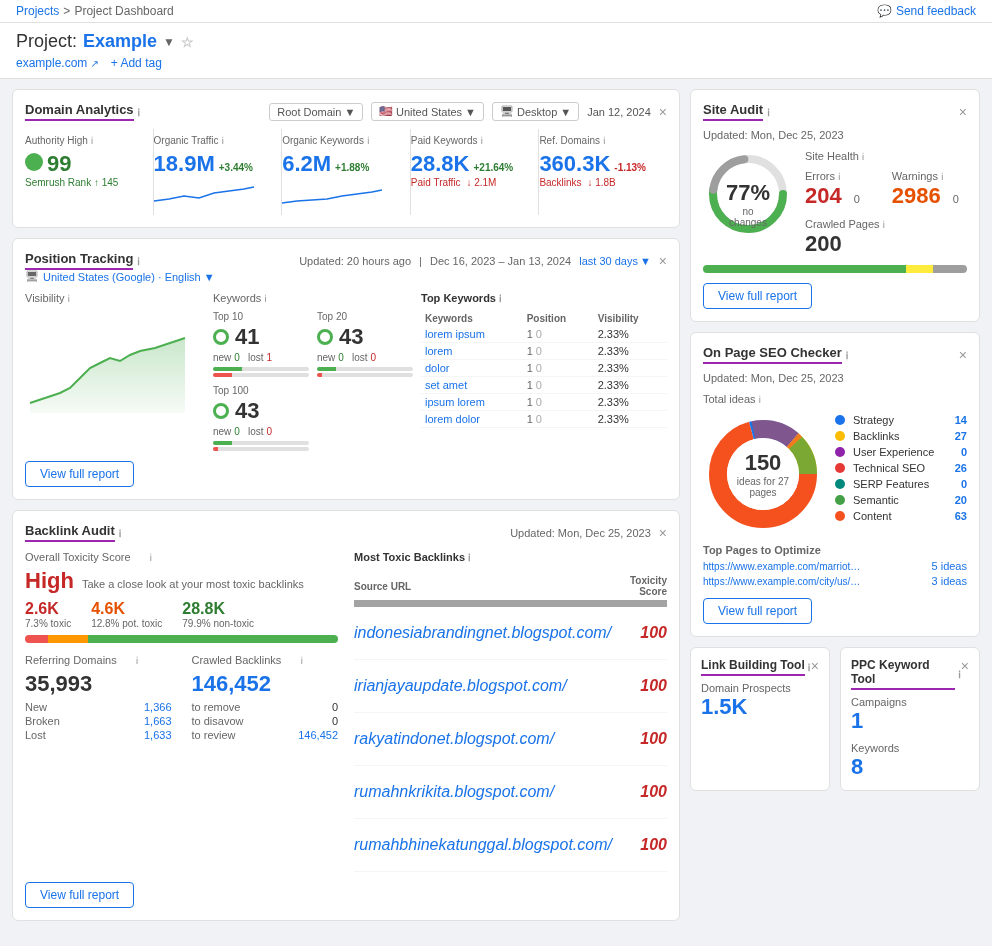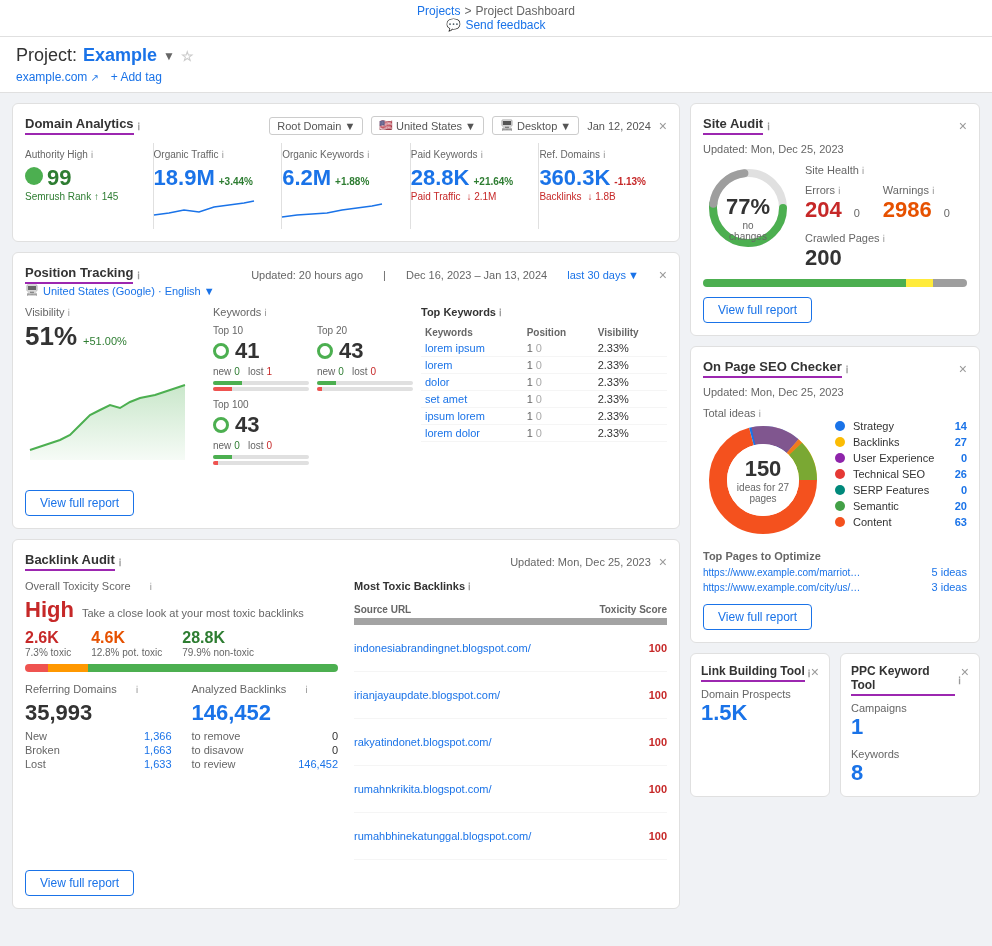--- a/index.html
+++ b/index.html
@@ -1,19 +1,19 @@
 <!DOCTYPE html>
 <html><head>
   <meta charset="utf-8">
   <style>
     * { box-sizing: border-box; margin: 0; padding: 0; }
     body { font-family: Arial, sans-serif; font-size: 12px; background: #f0f2f5; color: #333; }
     
     
-    .top-bar { background: #fff; border-bottom: 1px solid #e0e0e0; padding: 4px 16px; display: flex; align-items: center; justify-content: space-between; flex-direction: column; }
+    .top-bar { background: #fff; border-bottom: 1px solid #e0e0e0; padding: 4px 16px; display: flex; align-items: center; justify-content: space-between; }
     .breadcrumb { font-size: 12px; color: #666; display: flex; align-items: center; gap: 4px; }
     .breadcrumb a { color: #1a73e8; text-decoration: none; }
     .send-feedback { color: #1a73e8; font-size: 12px; display: flex; align-items: center; gap: 4px; cursor: pointer; }
 
     
     .header { background: #fff; padding: 8px 16px 8px; border-bottom: 1px solid #e0e0e0; }
     .header-row1 { display: flex; align-items: center; justify-content: space-between; margin-bottom: 4px; }
     .project-title { font-size: 18px; font-weight: bold; display: flex; align-items: center; gap: 6px; }
     .project-title span.label { font-weight: normal; }
     .project-title span.name { color: #1a73e8; }
@@ -108,21 +108,21 @@
     .ba-sub-rows { margin-top: 4px; }
     .ba-sub-row { display: flex; justify-content: space-between; font-size: 11px; margin-bottom: 2px; }
     .ba-sub-row span.label { color: #666; }
     .ba-sub-row span.val { color: #1a73e8; }
     .ba-sub-row span.val.black { color: #333; }
     .ba-right { }
     .mtb-header { font-size: 11px; font-weight: bold; margin-bottom: 8px; display: flex; align-items: center; gap: 3px; }
     .mtb-table { width: 100%; border-collapse: collapse; }
     .mtb-table th { font-size: 10px; color: #666; text-align: left; padding: 3px 0; border-bottom: 7px solid #a3a3a3; }
     .mtb-table th:last-child { text-align: right; }
-    .mtb-table td { font-size: 11px; padding: 17px 0; border-bottom: 1px solid #f5f5f5; }
+    .mtb-table td { font-size: 16px; padding: 17px 0; border-bottom: 1px solid #f5f5f5; font-style: italic; }
     .mtb-table td a { color: #1a73e8; text-decoration: none; }
     .mtb-table td:last-child { text-align: right; color: #c62828; font-weight: bold; }
     .ba-inner { display: grid; grid-template-columns: 1fr 1fr; gap: 16px; }
 
     
     .sa-updated { font-size: 11px; color: #666; margin-bottom: 8px; }
     .sa-body { display: flex; gap: 12px; align-items: flex-start; }
     .sa-gauge { position: relative; width: 100px; flex-shrink: 0; }
     .sa-gauge-pct { position: absolute; top: 50%; left: 50%; transform: translate(-50%, -30%); text-align: center; }
     .sa-gauge-pct .pct { font-size: 22px; font-weight: bold; }
@@ -136,21 +136,21 @@
     .sa-crawled { margin-top: 8px; }
     .sa-crawled-label { font-size: 11px; color: #666; display: flex; align-items: center; gap: 3px; }
     .sa-crawled-val { font-size: 22px; font-weight: bold; }
     .sa-progress-bar { display: flex; height: 8px; border-radius: 4px; overflow: hidden; margin-top: 6px; }
     .sa-bar-green { background: #4caf50; flex: 77; }
     .sa-bar-yellow { background: #ffeb3b; flex: 10; }
     .sa-bar-gray { background: #9e9e9e; flex: 13; }
 
     
     .ops-updated { font-size: 11px; color: #666; margin-bottom: 8px; }
-    .ops-total-label { font-size: 11px; color: #666; display: flex; align-items: center; gap: 3px; margin-bottom: 0; }
+    .ops-total-label { font-size: 11px; color: #666; display: flex; align-items: center; gap: 3px; margin-bottom: 8px; }
     .ops-body { display: flex; gap: 12px; align-items: flex-start; }
     .ops-donut { position: relative; width: 120px; flex-shrink: 0; }
     .ops-donut-center { position: absolute; top: 50%; left: 50%; transform: translate(-50%, -50%); text-align: center; }
     .ops-donut-center .num { font-size: 22px; font-weight: bold; }
     .ops-donut-center .sub { font-size: 10px; color: #666; }
     .ops-legend { flex: 1; }
     .ops-legend-item { display: flex; align-items: center; justify-content: space-between; margin-bottom: 4px; font-size: 11px; }
     .ops-legend-dot { width: 10px; height: 10px; border-radius: 50%; flex-shrink: 0; margin-right: 4px; }
     .ops-legend-label { display: flex; align-items: center; gap: 4px; flex: 1; }
     .ops-legend-val { font-weight: bold; color: #1a73e8; }
@@ -314,21 +314,21 @@
         </div>
       </div>
     </div>
 
     <div class="card">
       <div class="pt-header-row">
         <div class="card-title">
           <span class="card-title-underline">Position Tracking</span>
           <span class="info-icon">ℹ</span>
         </div>
-        <div style="display:flex;align-items:center;gap:20px;font-size:11px;color:#666">
+        <div style="display:flex;align-items:center;gap:8px;font-size:11px;color:#666">
           <span>Updated: 20 hours ago</span>
           <span>|</span>
           <span>Dec 16, 2023 – Jan 13, 2024</span>
           <span style="color:#1a73e8;cursor:pointer;display:flex;align-items:center;gap:2px">
             <span>last 30 days</span>
             <span>▼</span>
           </span>
           <span class="close-btn">×</span>
         </div>
       </div>
@@ -338,24 +338,20 @@
           <span>United States (Google) · English</span>
           <span>▼</span>
         </span>
       </div>
       <div class="pt-metrics">
 
         <div class="pt-visibility">
           <div style="font-size:11px;color:#666;display:flex;align-items:center;gap:3px;">
             <span>Visibility</span>
             <span class="info-icon">ℹ</span>
-          </div>
-          <div style="display:flex;align-items:baseline;gap:6px;margin-top:2px">
-            <span class="pt-vis-val">51%</span>
-            <span class="pt-vis-change">+51.00%</span>
           </div>
           <div class="pt-chart">
             <svg width="170" height="110" viewBox="0 0 170 110">
               <defs>
                 <linearGradient id="visGrad" x1="0" y1="0" x2="0" y2="1">
                   <stop offset="0%" stop-color="#4caf50" stop-opacity="0.3"></stop>
                   <stop offset="100%" stop-color="#4caf50" stop-opacity="0.05"></stop>
                 </linearGradient>
               </defs>
               <polyline points="5,90 20,85 35,80 45,75 55,65 65,55 75,50 85,45 95,48 105,42 115,38 130,35 145,30 160,25" fill="none" stroke="#4caf50" stroke-width="2"></polyline>
@@ -536,21 +532,21 @@
                   <span class="val">1,663</span>
                 </div>
                 <div class="ba-sub-row">
                   <span class="label">Lost</span>
                   <span class="val">1,633</span>
                 </div>
               </div>
             </div>
             <div>
               <div class="ba-col-label">
-                <span>Analyzed Backlinks</span>
+                <span>Crawled Backlinks</span>
                 <span class="info-icon">ℹ</span>
               </div>
               <div class="ba-big-num" style="color:#1a73e8">146,452</div>
               <div class="ba-sub-rows">
                 <div class="ba-sub-row">
                   <span class="label">to remove</span>
                   <span class="val black">0</span>
                 </div>
                 <div class="ba-sub-row">
                   <span class="label">to disavow</span>
@@ -633,21 +629,21 @@
         </div>
         <div class="sa-stats">
           <div style="display:flex;justify-content:space-between;margin-bottom:6px">
             <div>
               <div class="sa-stat-label">
                 <span>Site Health</span>
                 <span class="info-icon">ℹ</span>
               </div>
             </div>
           </div>
-          <div style="display:flex;gap:23px">
+          <div style="display:flex;gap:32px">
             <div>
               <div class="sa-stat-label">
                 <span>Errors</span>
                 <span class="info-icon">ℹ</span>
               </div>
               <div style="display:flex;align-items:baseline;gap:6px">
                 <span class="sa-stat-val red">204</span>
                 <span class="sa-stat-small">0</span>
               </div>
             </div>

